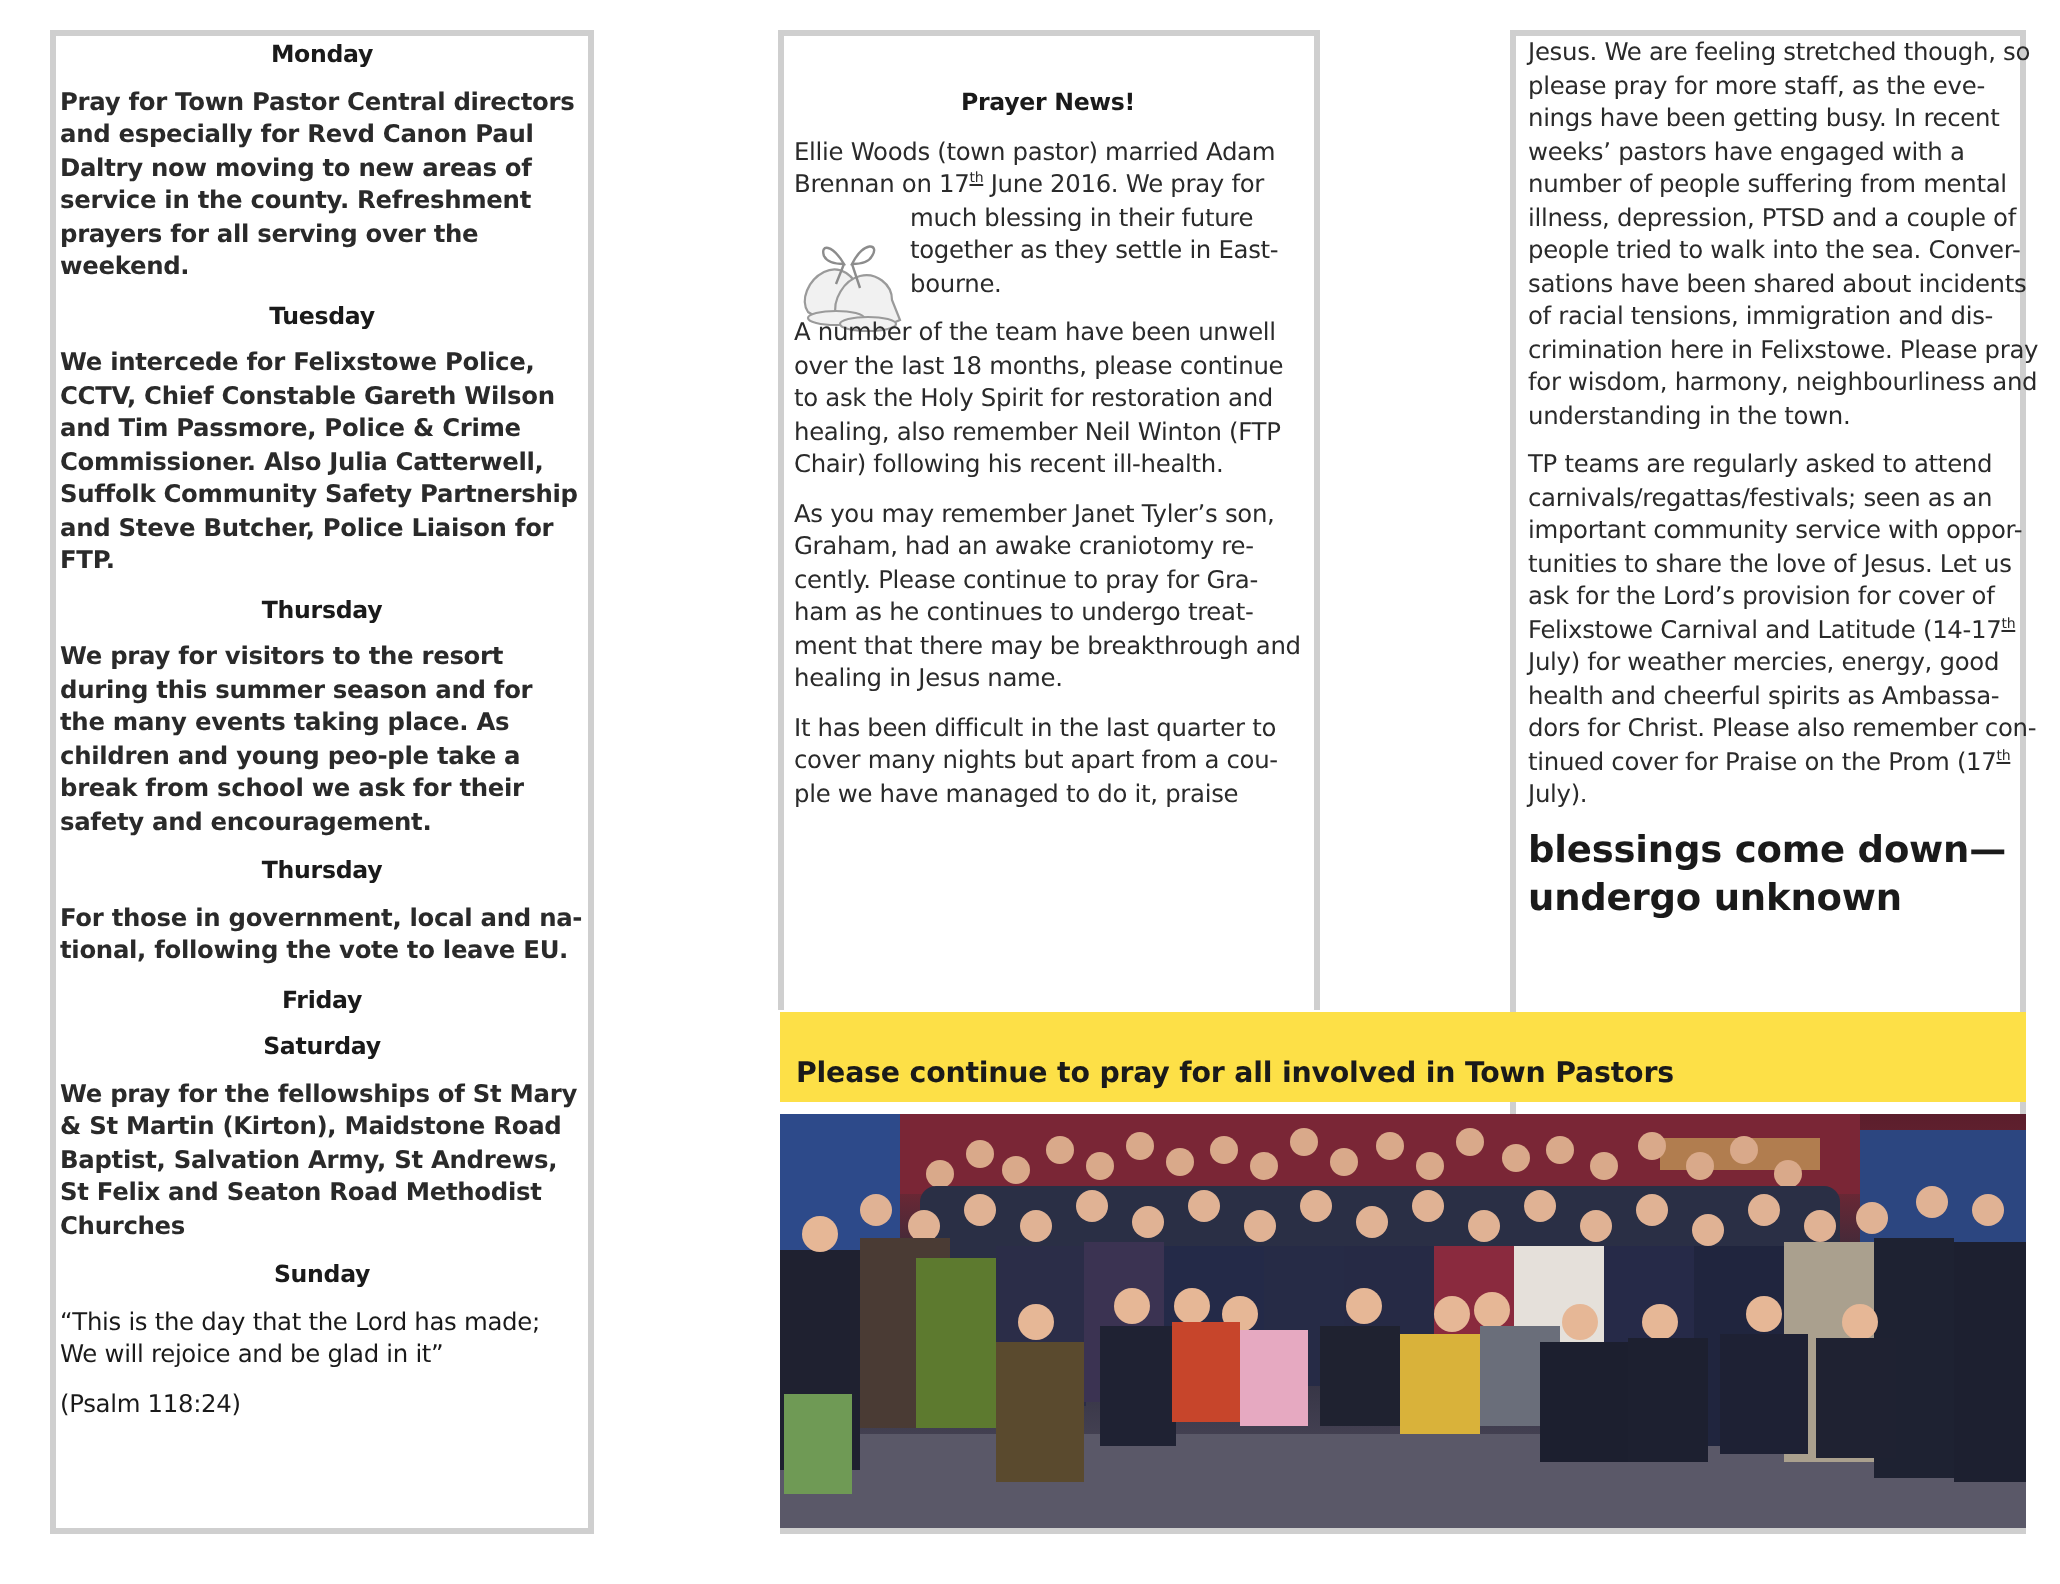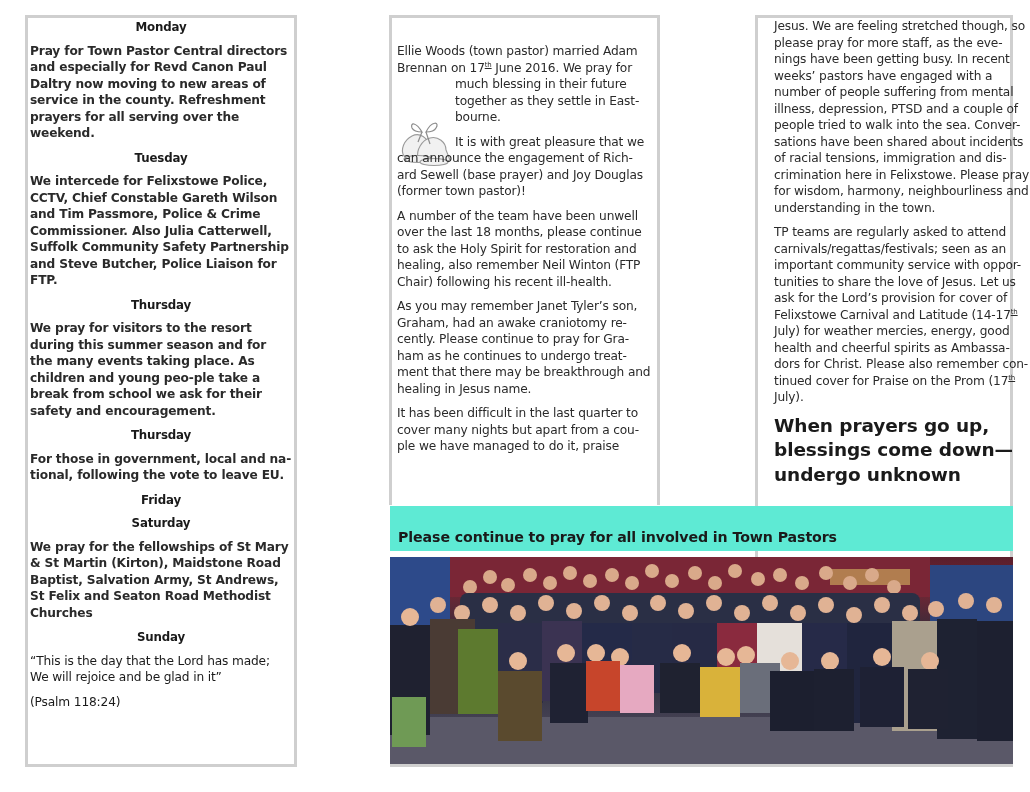--- a/index.html
+++ b/index.html
@@ -12,27 +12,27 @@
   .txt { font-size: 12.2px; line-height: 16.5px; letter-spacing: -0.15px; }
   .hd { font-weight: bold; font-size: 11.8px; margin: 0; color: #1a1a1a; text-align: center; }
   .p { margin: 0; }
   .col1in { position: absolute; left: 30px; top: 19px; width: 262px; }
   .col1in .hd { margin-bottom: 7px; }
   .col1in .p { margin-bottom: 8px; font-weight: bold; }
   .quote { font-weight: normal; font-size: 12.2px; line-height: 16.5px; color: #1a1a1a; margin-bottom: 8px; }
   .col2in { position: absolute; left: 397px; top: 43px; width: 254px; }
   .col2in .hd { margin-bottom: 8px; }
   .col2in .p { margin-bottom: 8px; }
-  .col3in { position: absolute; left: 764px; top: 18px; width: 256px; margin-left: 10px; }
+  .col3in { position: absolute; left: 764px; top: 18px; width: 256px; }
   .col3in .p { margin-bottom: 8px; }
   sup { font-size: 7px; vertical-align: 5px; line-height: 0; text-decoration: underline; }
   .indent { display: block; padding-left: 58px; }
   .bells { position: absolute; left: 396px; top: 110px; width: 58px; height: 60px; }
   .motto { font-weight: bold; font-size: 18.5px; line-height: 24.5px; color: #1a1a1a; margin-top: 4px; letter-spacing: -0.1px; }
-  #banner { position: absolute; left: 390px; top: 506px; width: 623px; height: 45px; background: #5eead4; box-sizing: border-box; }
+  #banner { position: absolute; left: 390px; top: 506px; width: 623px; height: 45px; background: #fde047; box-sizing: border-box; }
   #banner span { position: absolute; left: 8px; top: 23px; font-weight: bold; font-size: 14.2px; color: #1a1a1a; letter-spacing: -0.1px; }
   #photo { position: absolute; left: 390px; top: 557px; width: 623px; height: 207px; overflow: hidden;
            background: linear-gradient(180deg, #5b1e2c 0%, #6d2734 18%, #3a2b3a 35%, #2d2d3d 55%, #4a4658 85%, #5a5668 100%); }
   #photo-shadow { position: absolute; left: 390px; top: 764px; width: 623px; height: 3px; background: #cfcfcf; }
 </style>
 </head>
 <body>
 
 <div id="col1" class="frame"></div>
 <div class="col1in txt">
@@ -63,41 +63,37 @@
     <ellipse cx="22" cy="49" rx="14" ry="3.5"></ellipse>
     <ellipse cx="38" cy="52" rx="14" ry="3.5"></ellipse>
   </g>
   <g fill="none" stroke="#8c8c8c" stroke-width="1.2">
     <path d="M26 22 C20 12 14 12 16 18 C18 22 24 22 26 22 Z"></path>
     <path d="M30 22 C36 10 44 12 40 18 C38 22 32 22 30 22 Z"></path>
     <path d="M26 22 L22 32 M30 22 L34 34"></path>
   </g>
 </svg>
 <div class="col2in txt">
+  <div class="hd">Prayer News!</div>
   <div class="p">
     <span>Ellie Woods (town pastor) married Adam Brennan on 17</span><sup>th</sup><span> June 2016. We pray for</span>
     <span class="indent">much blessing in their future together as they settle in East-bourne.</span>
-  </div>
-  <div class="p">
-    <span class="indent">It is with great pleasure that we</span>
-    <span>can announce the engagement of Rich-ard Sewell (base prayer) and Joy Douglas (former town pastor)!</span>
   </div>
   <div class="p">A number of the team have been unwell over the last 18 months, please continue to ask the Holy Spirit for restoration and healing, also remember Neil Winton (FTP Chair) following his recent ill-health.</div>
   <div class="p">As you may remember Janet Tyler’s son, Graham, had an awake craniotomy re-cently. Please continue to pray for Gra-ham as he continues to undergo treat-ment that there may be breakthrough and healing in Jesus name.</div>
   <div class="p">It has been difficult in the last quarter to cover many nights but apart from a cou-ple we have managed to do it, praise</div>
 </div>
 
 <div id="col3" class="frame"></div>
 <div class="col3in txt">
   <div class="p">Jesus. We are feeling stretched though, so please pray for more staff, as the eve-nings have been getting busy. In recent weeks’ pastors have engaged with a number of people suffering from mental illness, depression, PTSD and a couple of people tried to walk into the sea. Conver-sations have been shared about incidents of racial tensions, immigration and dis-crimination here in Felixstowe. Please pray for wisdom, harmony, neighbourliness and understanding in the town.</div>
   <div class="p">
     <span>TP teams are regularly asked to attend carnivals/regattas/festivals; seen as an important community service with oppor-tunities to share the love of Jesus. Let us ask for the Lord’s provision for cover of Felixstowe Carnival and Latitude (14-17</span><sup>th</sup><span> July) for weather mercies, energy, good health and cheerful spirits as Ambassa-dors for Christ. Please also remember con-tinued cover for Praise on the Prom (17</span><sup>th</sup><span> July).</span>
   </div>
   <div class="motto">
-    <div>When prayers go up,</div>
     <div>blessings come down—</div>
     <div>undergo unknown</div>
   </div>
 </div>
 
 <div id="banner">
   <span>Please continue to pray for all involved in Town Pastors</span>
 </div>
 
 <div id="photo">

